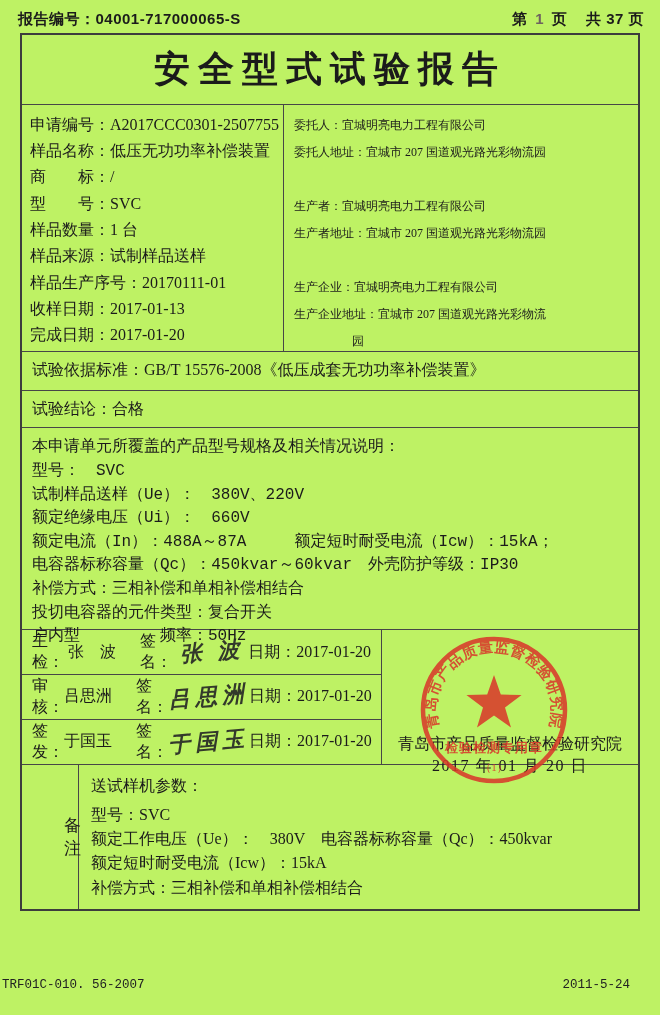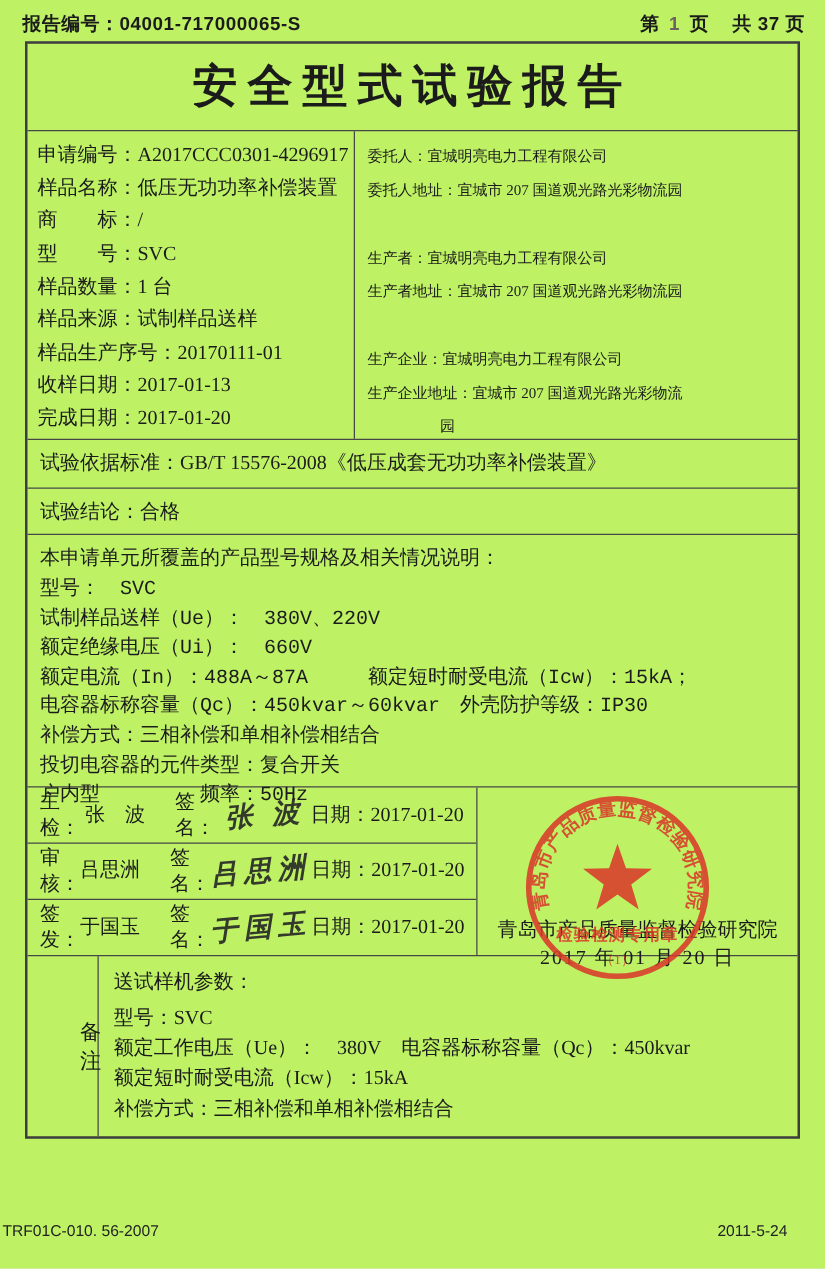--- a/index.html
+++ b/index.html
@@ -53,21 +53,21 @@
   .stamp{position:absolute;left:32px;top:0px;width:160px;height:160px;z-index:5;opacity:.86;}
   .row-remark{flex:1;display:flex;border-bottom:none;}
   .remark-label{width:57px;border-right:1.5px solid #474747;display:flex;align-items:center;justify-content:center;font-size:17px;letter-spacing:3px;box-sizing:border-box;padding-left:48px;}
   .remark-content{flex:1;padding:9px 12px;box-sizing:border-box;}
   .remark-title{margin-bottom:5px;}
   .remark-content .line{line-height:24.3px;}
   
   .ftr{
     position:absolute;left:2px;right:30px;top:978px;
     display:flex;justify-content:space-between;
-    font-family:Liberation Sans, sans-serif;
+    font-family:Liberation Mono, monospace;
     font-size:12.5px;color:#222;
   }
 </style>
 </head>
 <body>
 
 <div class="page">
 
   <div class="hdr">
     <span>报告编号：04001-717000065-S</span>
@@ -80,21 +80,21 @@
   </div>
 
   <div class="doc">
 
     <div class="row-title brow">
       <div class="title-text">安全型式试验报告</div>
     </div>
 
     <div class="row-info brow">
       <div class="info-left">
-          <div class="line">申请编号：A2017CCC0301-4296917</div>
+          <div class="line">申请编号：A2017CCC0301-2507755</div>
           <div class="line">样品名称：低压无功功率补偿装置</div>
           <div class="line">商　　标：/</div>
           <div class="line">型　　号：SVC</div>
           <div class="line">样品数量：1 台</div>
           <div class="line">样品来源：试制样品送样</div>
           <div class="line">样品生产序号：20170111-01</div>
           <div class="line">收样日期：2017-01-13</div>
           <div class="line">完成日期：2017-01-20</div>
         </div>
       <div class="info-right">

